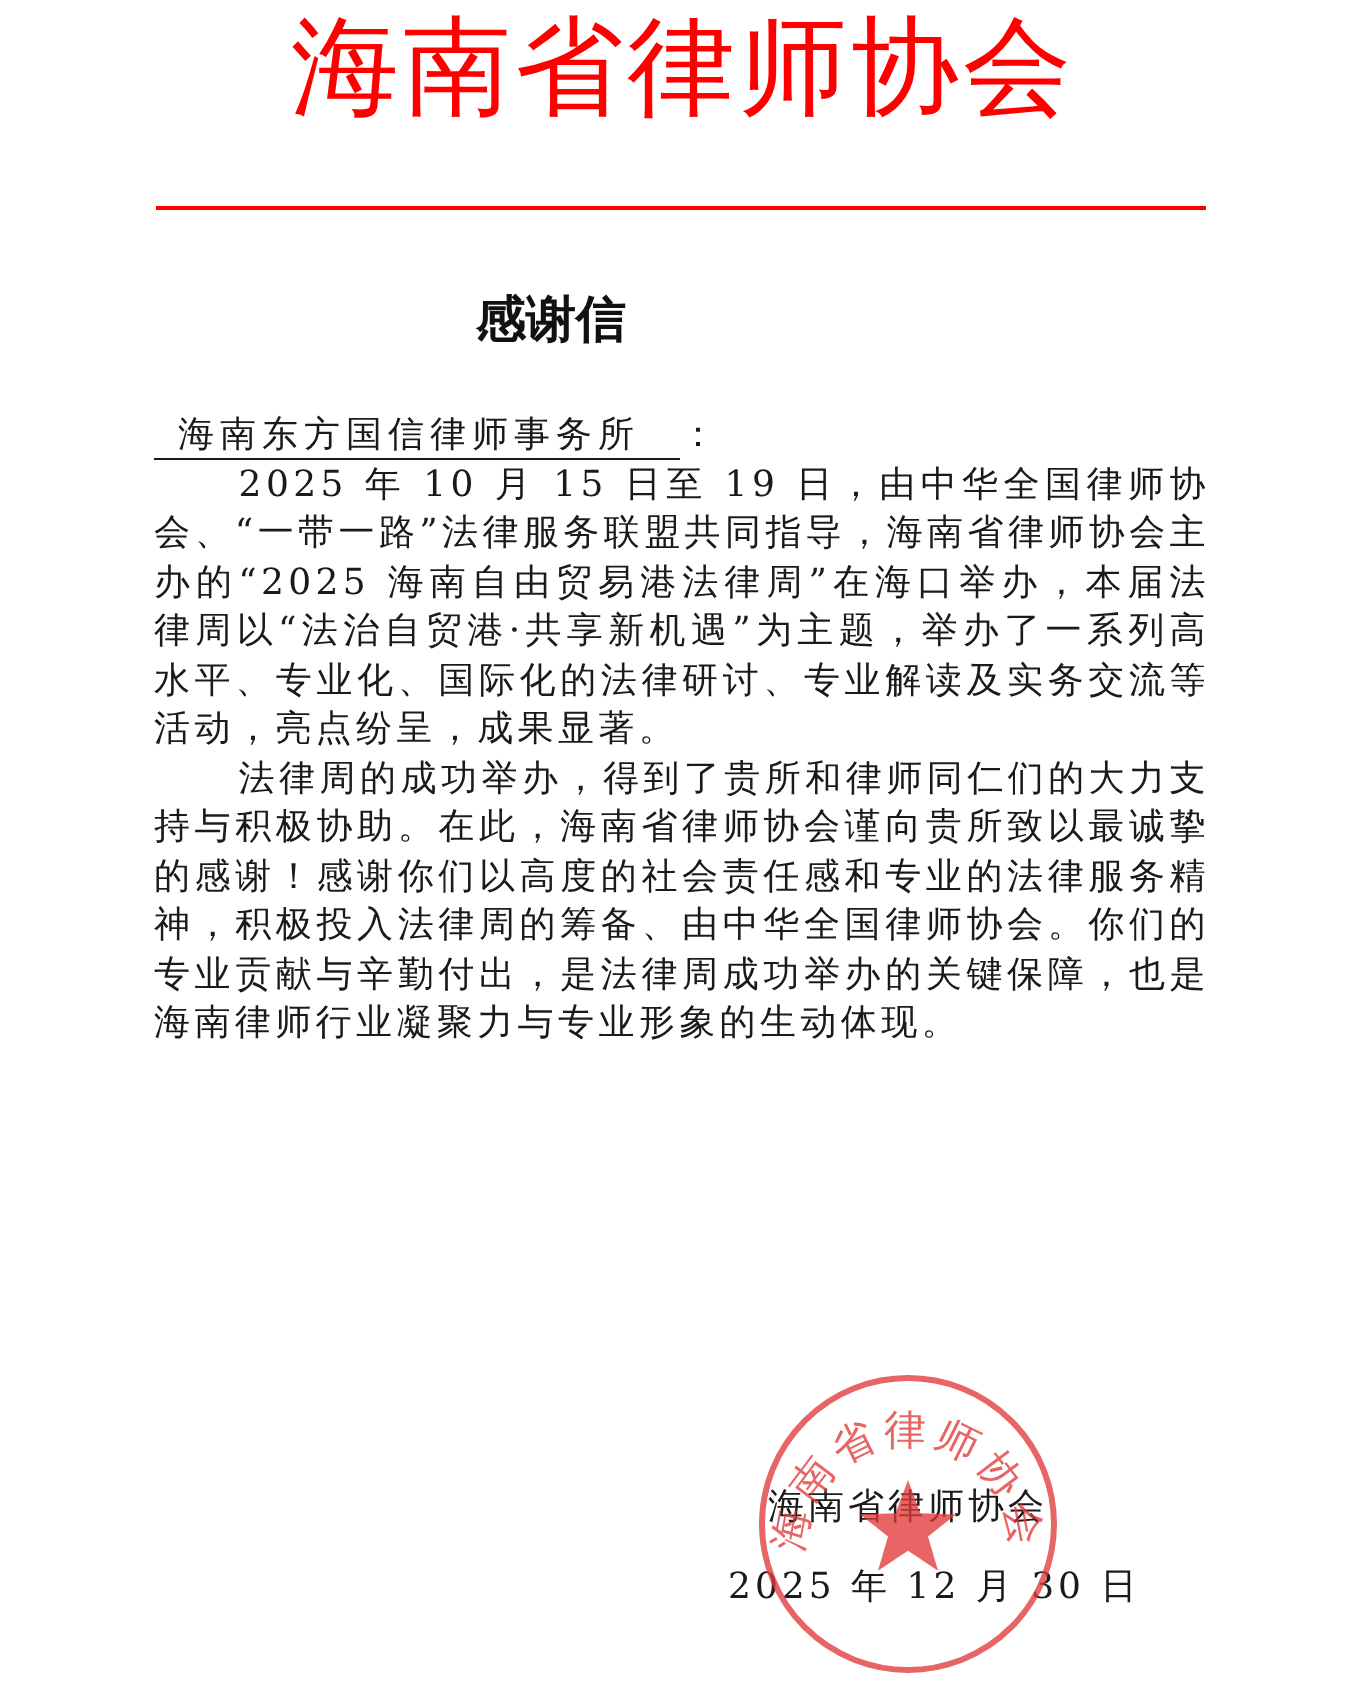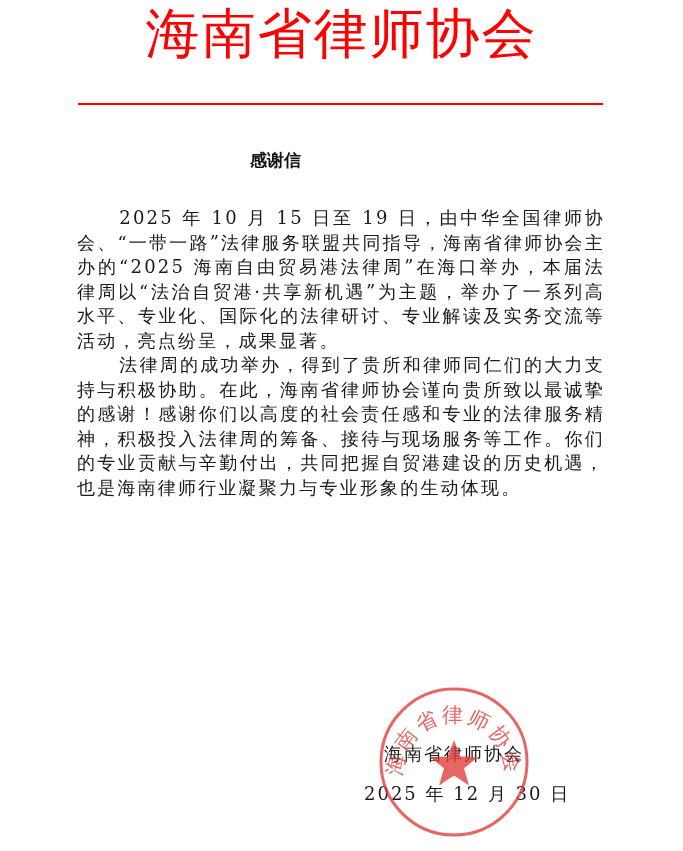--- a/index.html
+++ b/index.html
@@ -43,21 +43,21 @@
       height: 2px;
       background: #ff0000;
     }
     .doc-title {
       position: absolute;
       left: 0;
       width: 551px;
       top: 146px;
       text-align: center;
       font-family: "DejaVu Sans", sans-serif;
-      font-size: 17px;
+      font-size: 25px;
       line-height: 28px;
       font-weight: bold;
       color: #111;
     }
     .letter-body {
       position: absolute;
       left: 77px;
       top: 206px;
       width: 528px;
       font-size: 18px;
@@ -123,22 +123,25 @@
 <body>
 
 <div class="letterhead">
   <div class="org-title">海南省律师协会</div>
   <div class="red-rule"></div>
 </div>
 
 <div class="doc-title">感谢信</div>
 
 <div class="letter-body">
+  <p class="salutation">
+    <span class="addressee">海南东方国信律师事务所</span><span class="colon">：</span>
+  </p>
   <p class="para">2025 年 10 月 15 日至 19 日，由中华全国律师协会、“一带一路”法律服务联盟共同指导，海南省律师协会主办的“2025 海南自由贸易港法律周”在海口举办，本届法律周以“法治自贸港·共享新机遇”为主题，举办了一系列高水平、专业化、国际化的法律研讨、专业解读及实务交流等活动，亮点纷呈，成果显著。</p>
-  <p class="para">法律周的成功举办，得到了贵所和律师同仁们的大力支持与积极协助。在此，海南省律师协会谨向贵所致以最诚挚的感谢！感谢你们以高度的社会责任感和专业的法律服务精神，积极投入法律周的筹备、接待与现场服务等工作。你们的专业贡献与辛勤付出，共同把握自贸港建设的历史机遇，也是海南律师行业凝聚力与专业形象的生动体现。</p>
+  <p class="para">法律周的成功举办，得到了贵所和律师同仁们的大力支持与积极协助。在此，海南省律师协会谨向贵所致以最诚挚的感谢！感谢你们以高度的社会责任感和专业的法律服务精神，积极投入法律周的筹备、由中华全国律师协会。你们的专业贡献与辛勤付出，是法律周成功举办的关键保障，也是海南律师行业凝聚力与专业形象的生动体现。</p>
 </div>
 
 <div class="signature-block">
   <div class="sign-org">海南省律师协会</div>
   <div class="sign-date">2025 年 12 月 30 日</div>
 </div>
 
 <svg class="seal" viewBox="0 0 152 152" xmlns="http://www.w3.org/2000/svg">
   <defs>
     <path id="sealArc" d="M 30 112 A 52 52 0 1 1 122 112" fill="none"></path>

